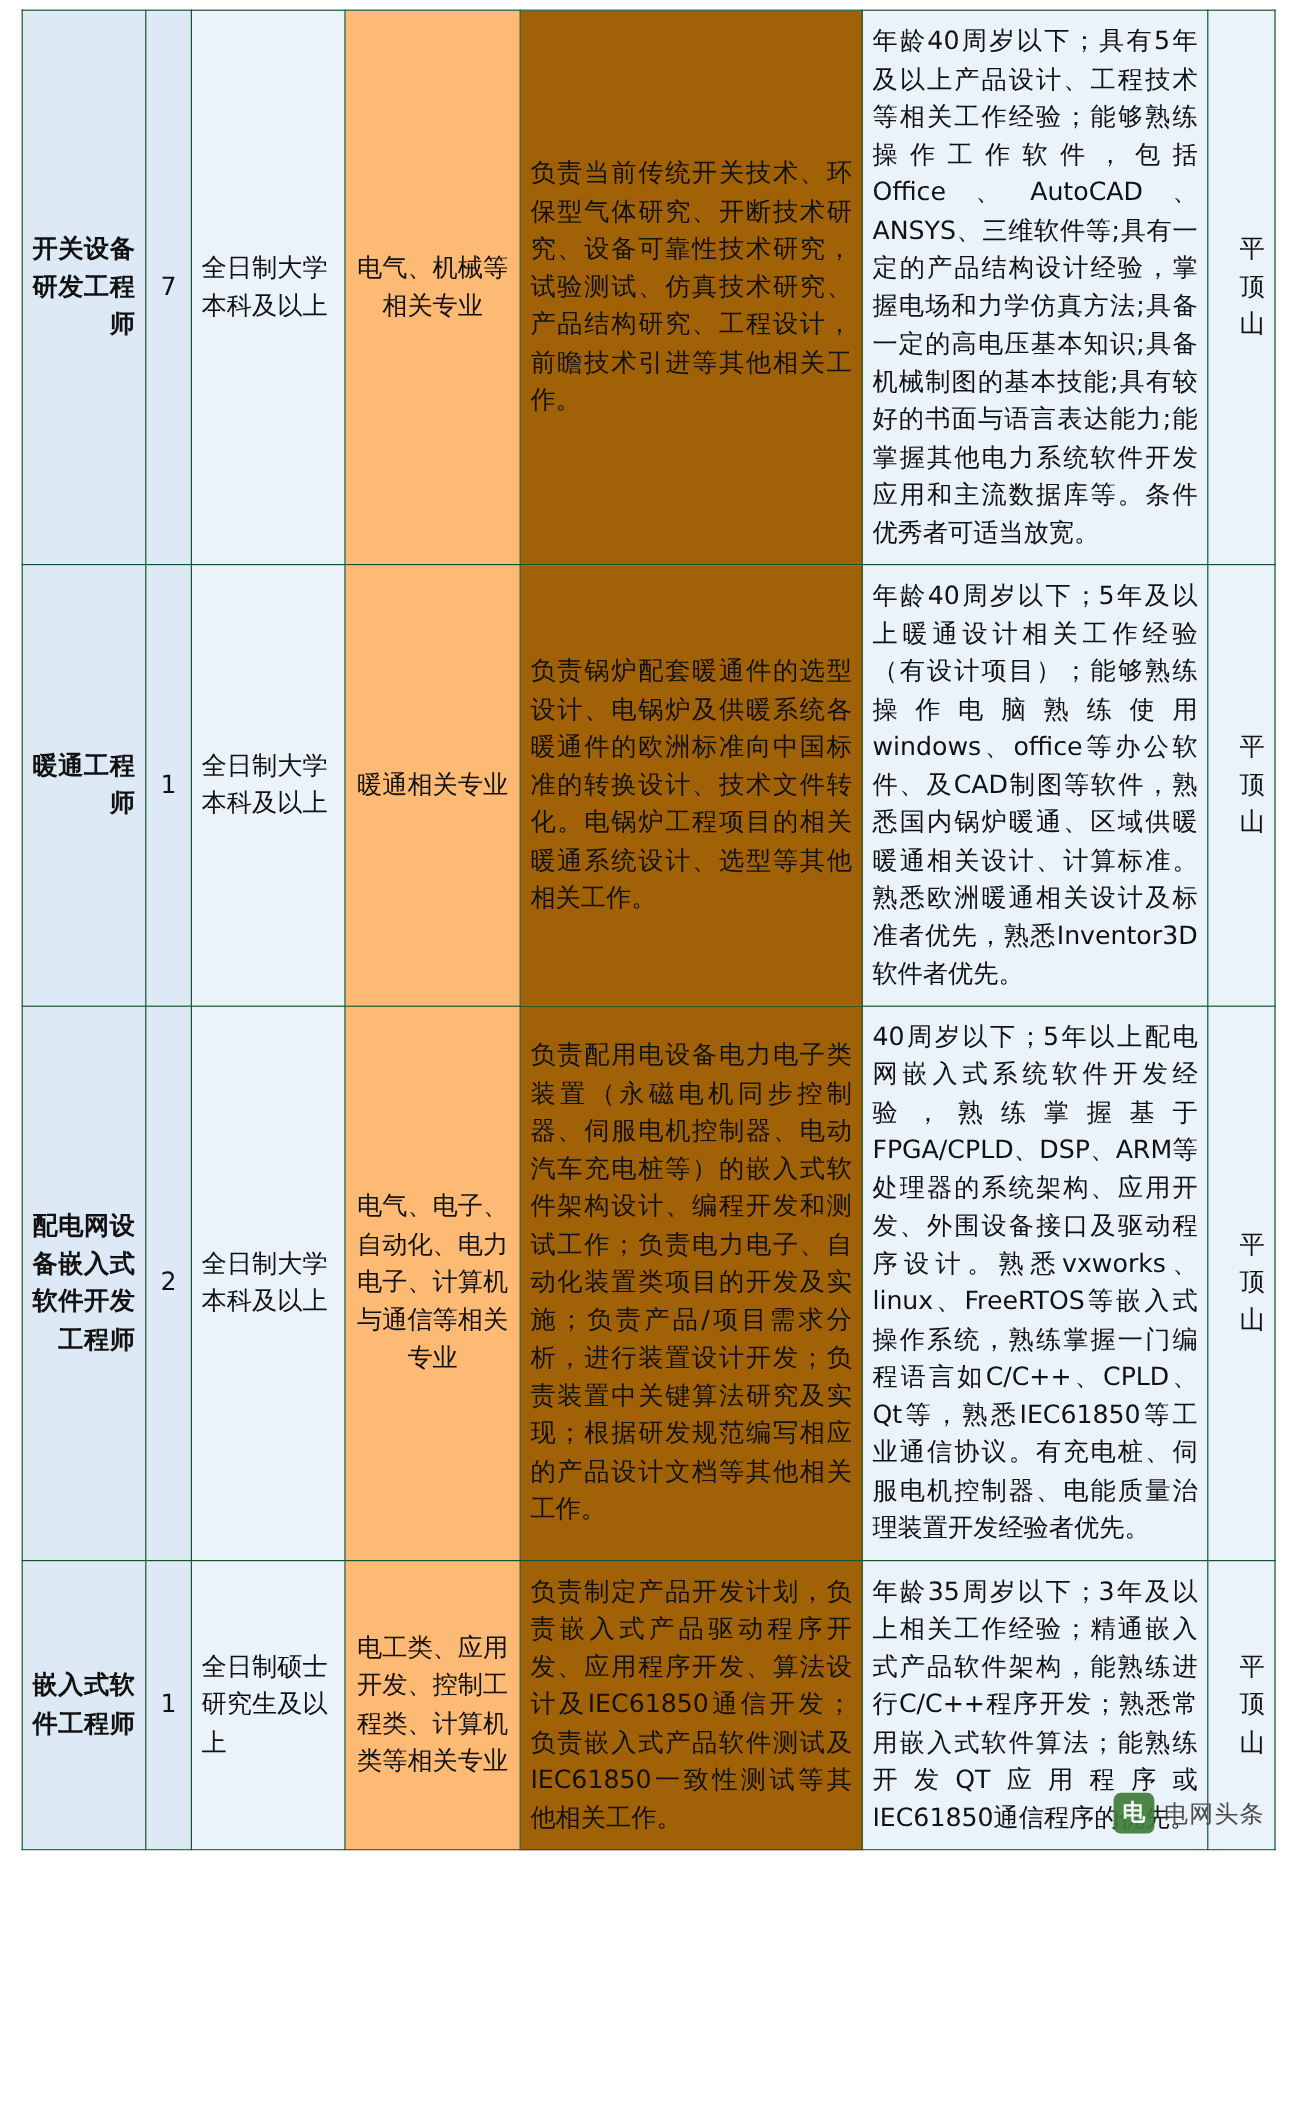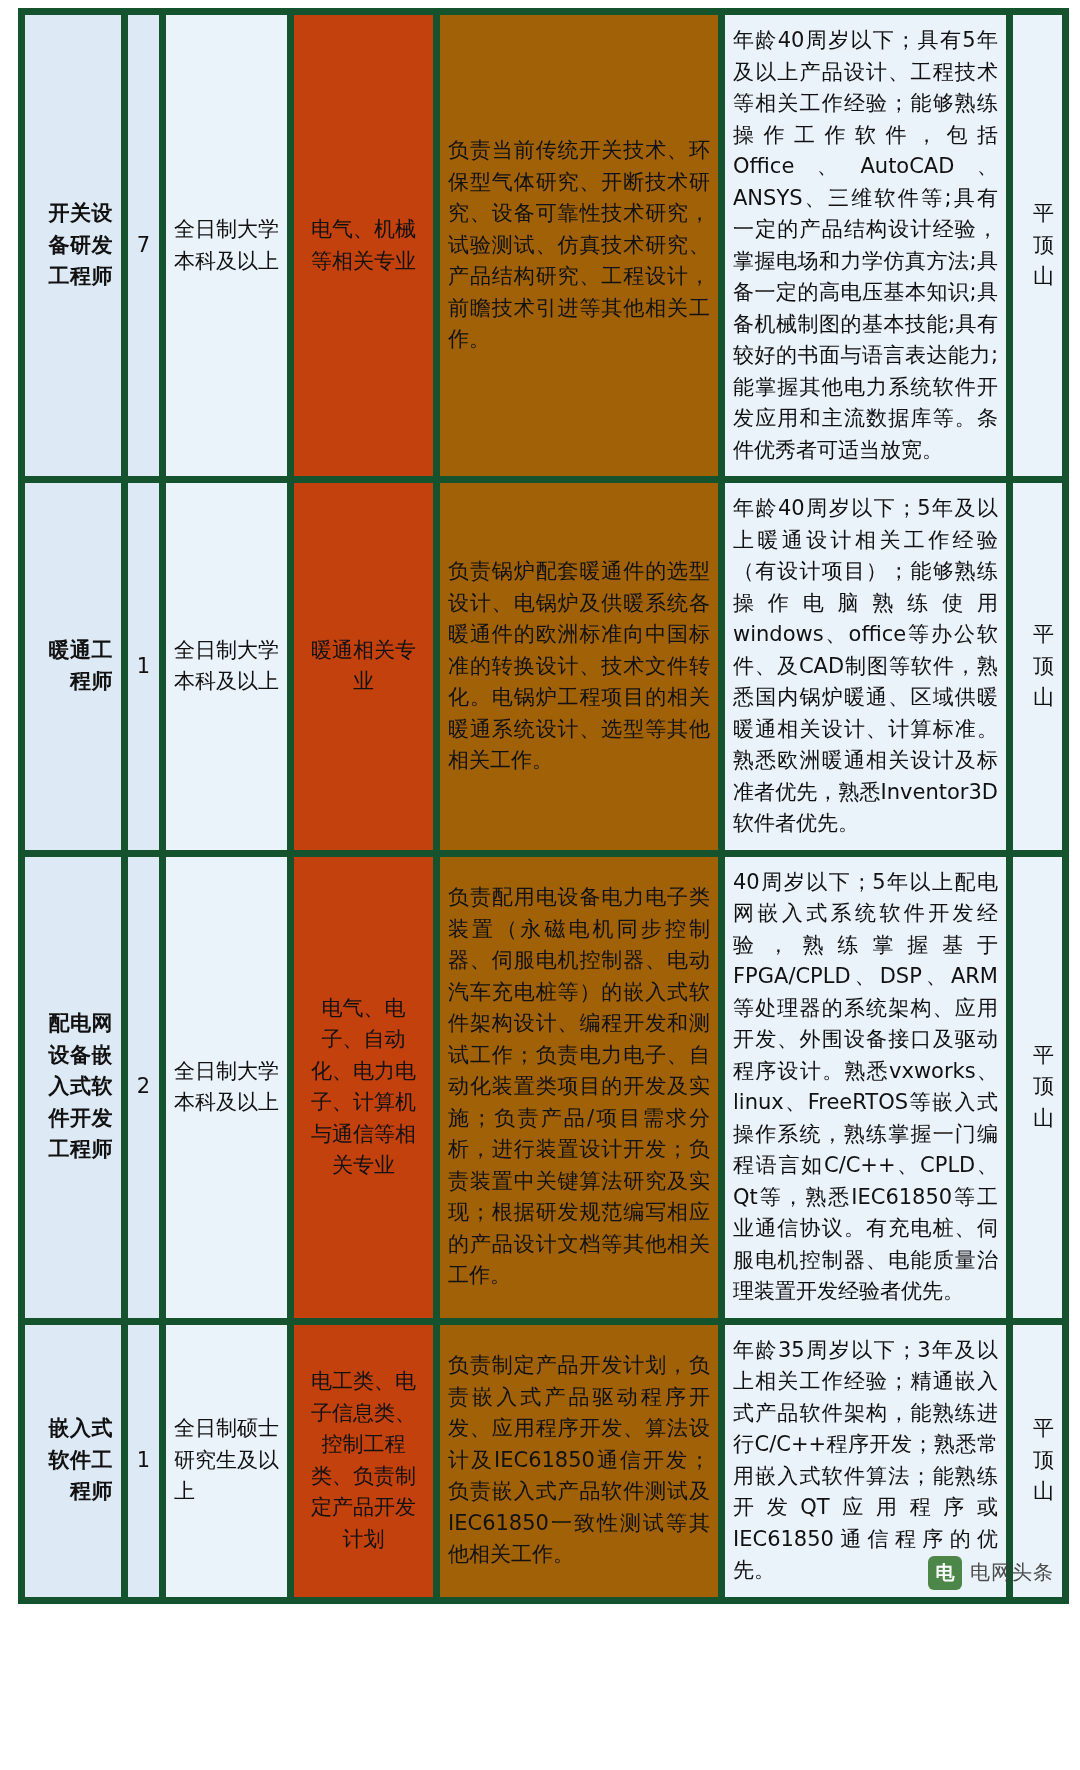--- a/index.html
+++ b/index.html
@@ -17,21 +17,21 @@
     background: #ffffff;
     padding: 0;
   }
   table.job-table {
     border-collapse: collapse;
     width: 1044px;
     margin: 8px 18px 0 18px;
     table-layout: fixed;
   }
   table.job-table td {
-    border: 7px solid #14532d;
+    border: 1px solid #14532d;
     vertical-align: middle;
     padding: 10px 8px;
     font-size: 21px;
     line-height: 1.5;
     color: #111111;
   }
   
   col.c-title { width: 103px; }
   col.c-count { width: 38px; }
   col.c-edu   { width: 128px; }
@@ -49,21 +49,21 @@
   td.count-cell {
     background: #dde9f4;
     text-align: center;
     font-weight: normal;
   }
   td.edu-cell {
     background: #eaf2fa;
     text-align: left;
   }
   td.major-cell {
-    background: #c2410c;
+    background: #fdba74;
     text-align: center;
   }
   td.duty-cell {
     background: #a16207;
     text-align: justify;
     text-justify: inter-ideograph;
     vertical-align: middle;
   }
   td.req-cell {
     background: #eaf2fa;
@@ -148,21 +148,21 @@
         <td class="edu-cell">全日制大学本科及以上</td>
         <td class="major-cell">电气、电子、自动化、电力电子、计算机与通信等相关专业</td>
         <td class="duty-cell">负责配用电设备电力电子类装置（永磁电机同步控制器、伺服电机控制器、电动汽车充电桩等）的嵌入式软件架构设计、编程开发和测试工作；负责电力电子、自动化装置类项目的开发及实施；负责产品/项目需求分析，进行装置设计开发；负责装置中关键算法研究及实现；根据研发规范编写相应的产品设计文档等其他相关工作。</td>
         <td class="req-cell">40周岁以下；5年以上配电网嵌入式系统软件开发经验，熟练掌握基于FPGA/CPLD、DSP、ARM等处理器的系统架构、应用开发、外围设备接口及驱动程序设计。熟悉vxworks、linux、FreeRTOS等嵌入式操作系统，熟练掌握一门编程语言如C/C++、CPLD、Qt等，熟悉IEC61850等工业通信协议。有充电桩、伺服电机控制器、电能质量治理装置开发经验者优先。</td>
         <td class="loc-cell">平顶山</td>
       </tr>
       <tr class="row-4">
         <td class="title-cell">嵌入式软件工程师</td>
         <td class="count-cell">1</td>
         <td class="edu-cell">全日制硕士研究生及以上</td>
-        <td class="major-cell">电工类、电子信息类、控制工程类、负责制定产品开发计划</td>
+        <td class="major-cell">电工类、应用开发、控制工程类、计算机类等相关专业</td>
         <td class="duty-cell">负责制定产品开发计划，负责嵌入式产品驱动程序开发、应用程序开发、算法设计及IEC61850通信开发；负责嵌入式产品软件测试及IEC61850一致性测试等其他相关工作。</td>
         <td class="req-cell">年龄35周岁以下；3年及以上相关工作经验；精通嵌入式产品软件架构，能熟练进行C/C++程序开发；熟悉常用嵌入式软件算法；能熟练开发QT应用程序或IEC61850通信程序的优先。</td>
         <td class="loc-cell">平顶山</td>
       </tr>
     </tbody>
   </table>
 
   <div class="watermark">
     <div class="wm-logo">电</div>
     <div class="wm-text">电网头条</div>

